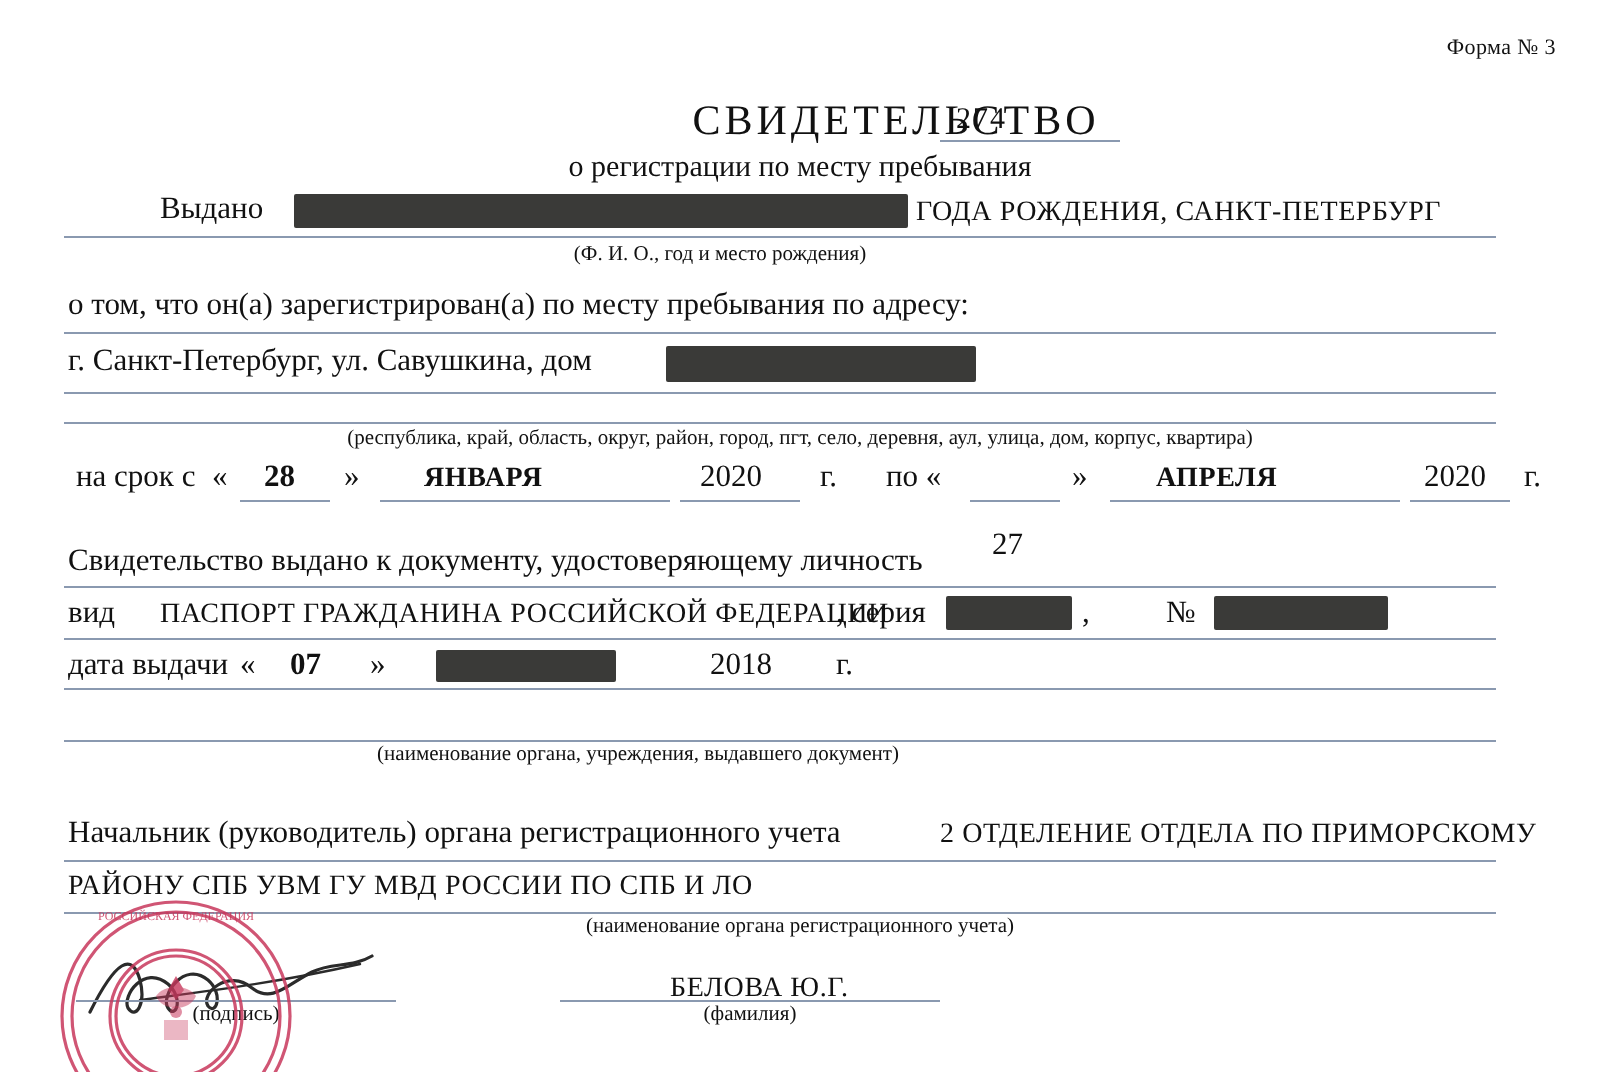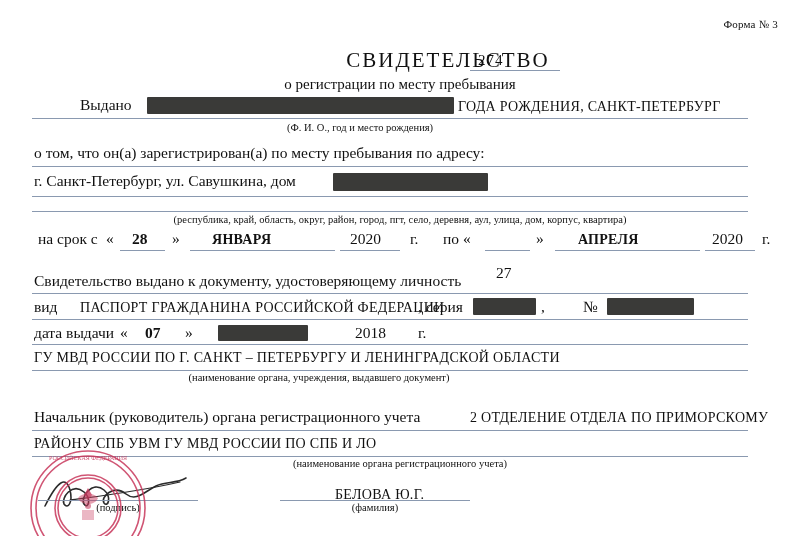--- a/index.html
+++ b/index.html
@@ -159,21 +159,20 @@
 
   <div class="abs label" style="left:34px; top:324px;">дата выдачи</div>
   <div class="abs label" style="left:120px; top:324px;">«</div>
   <div class="abs label" style="left:145px; top:324px; font-weight:bold;">07</div>
   <div class="abs label" style="left:185px; top:324px;">»</div>
   <div class="abs redact" style="left:218px; top:325px; width:90px; height:16px;"></div>
   <div class="abs label" style="left:355px; top:324px;">2018</div>
   <div class="abs label" style="left:418px; top:324px;">г.</div>
   <div class="abs rule" style="left:32px; top:344px; width:716px;"></div>
 
-  <div class="abs caps" style="left:34px; top:350px;">ГУ  МВД  РОССИИ  ПО  Г. САНКТ – ПЕТЕРБУРГУ  И  ЛЕНИНГРАДСКОЙ ОБЛАСТИ</div>
   <div class="abs rule" style="left:32px; top:370px; width:716px;"></div>
   <div class="abs small-note" style="left:0; top:372px; width:638px;">(наименование органа, учреждения, выдавшего документ)</div>
 
   <div class="abs label" style="left:34px; top:408px;">Начальник (руководитель) органа регистрационного учета</div>
   <div class="abs caps" style="left:470px; top:410px;">2 ОТДЕЛЕНИЕ ОТДЕЛА  ПО ПРИМОРСКОМУ</div>
   <div class="abs rule" style="left:32px; top:430px; width:716px;"></div>
 
   <div class="abs caps" style="left:34px; top:436px;">РАЙОНУ  СПБ  УВМ  ГУ  МВД  РОССИИ  ПО СПБ  И  ЛО</div>
   <div class="abs rule" style="left:32px; top:456px; width:716px;"></div>
   <div class="abs small-note" style="left:0; top:458px; width:800px;">(наименование органа регистрационного учета)</div>

